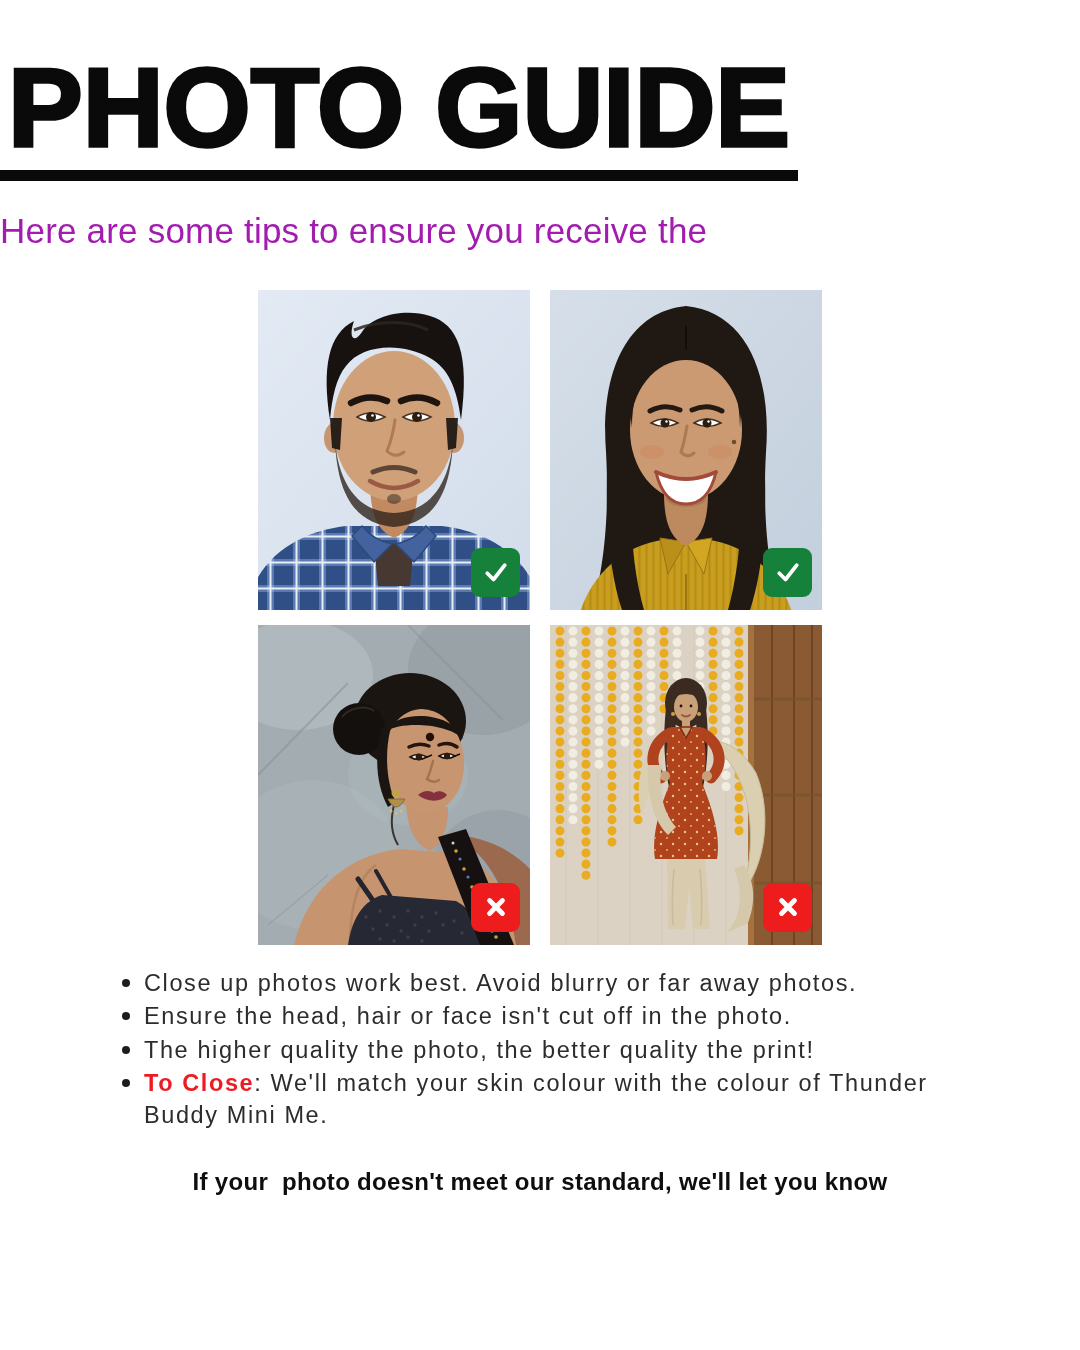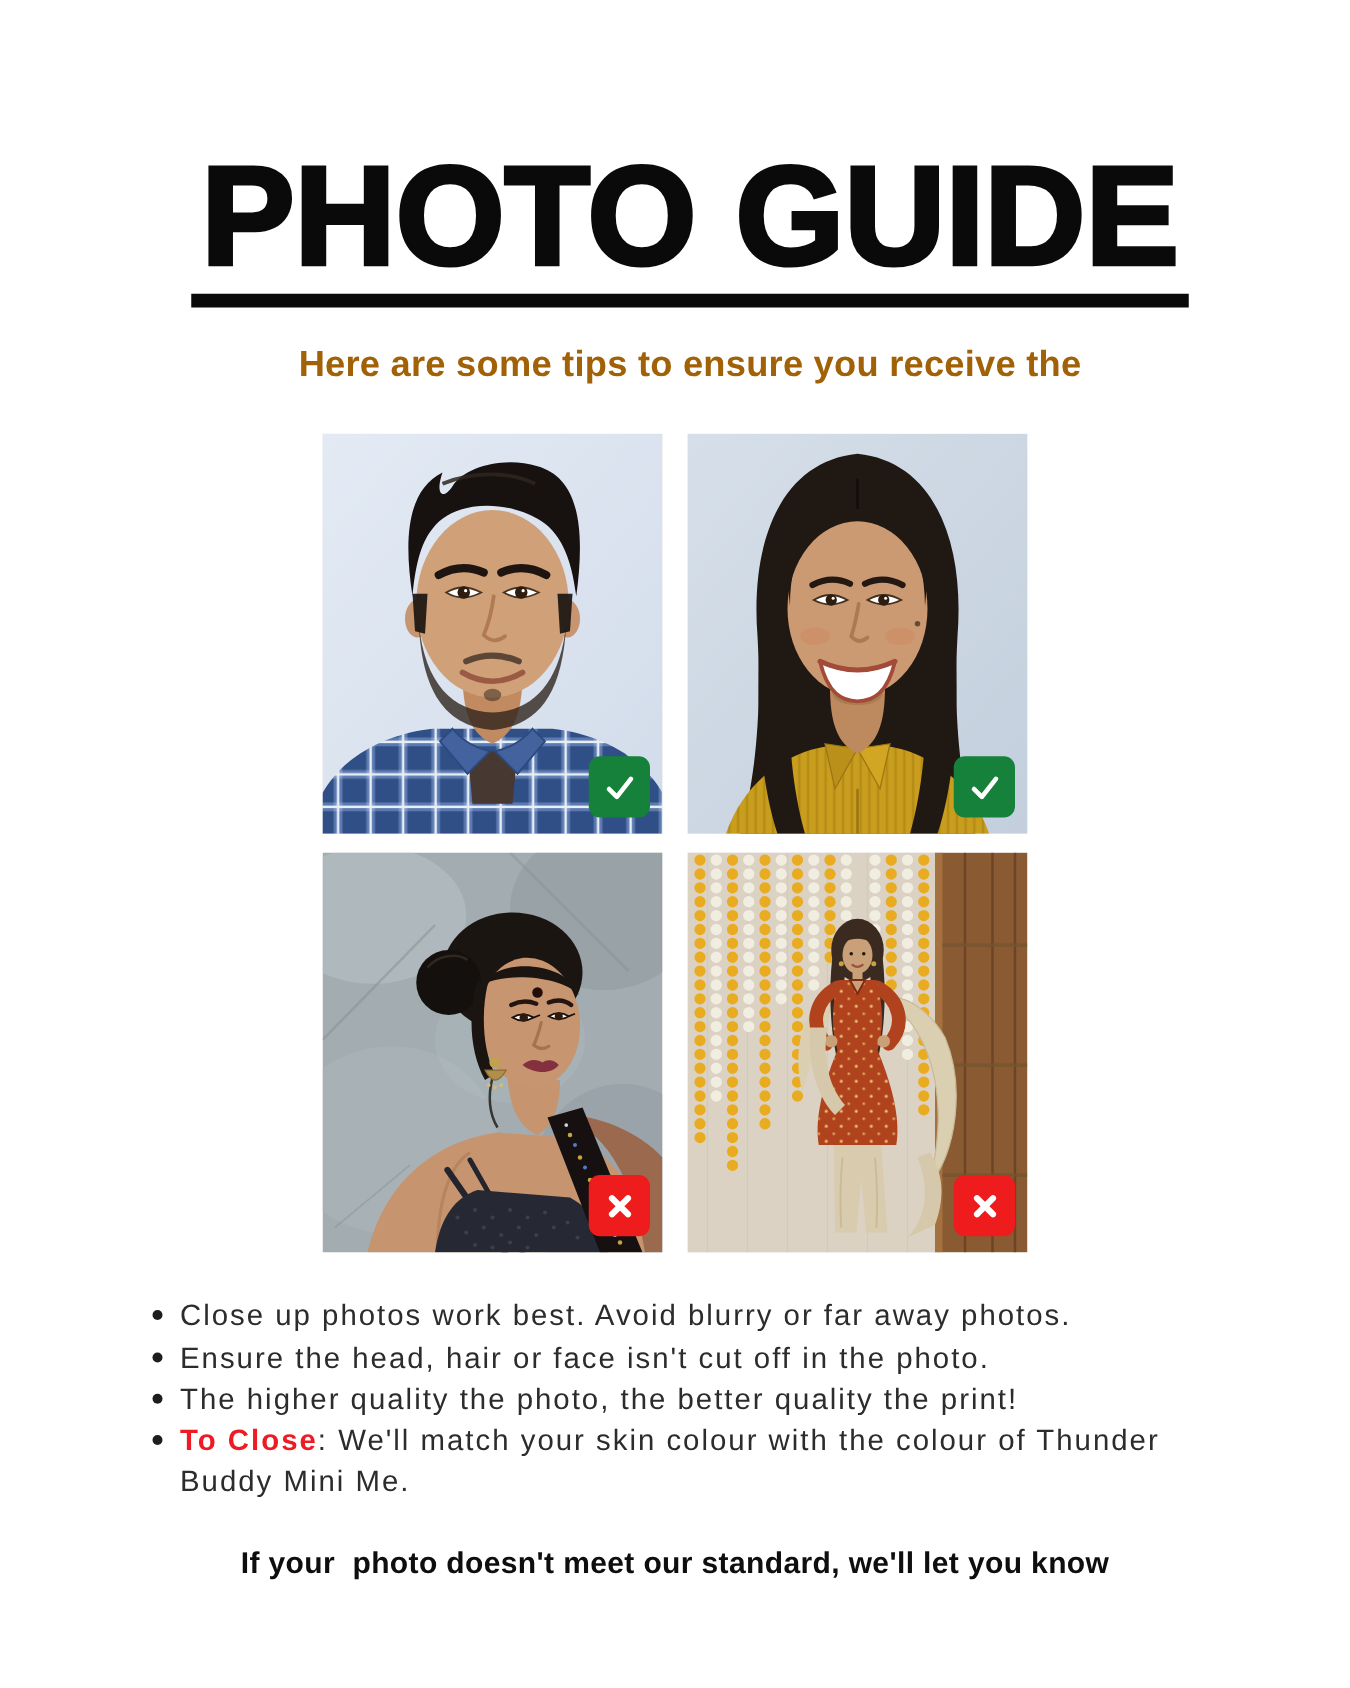--- a/index.html
+++ b/index.html
@@ -6,48 +6,48 @@
     --approved-badge:#16813A;
     --rejected-badge:#EE1C1C;
     --note-label:#ED1C24;
   }
   html,body{margin:0;padding:0;background:#ffffff;}
   .page{
     width:1080px;height:1350px;margin:0 auto;background:#ffffff;
     font-family:"Liberation Sans",sans-serif;position:relative;overflow:hidden;
   }
   
-  .header{text-align:center;padding-top:117px;margin-left:24px;}
+  .header{padding-top:52px;}
   .title{
     display:inline-block;margin:0;padding:0 8px 6px 8px;
     font-size:112px;line-height:1.0;font-weight:900;color:#0a0a0a;
     letter-spacing:0px;border-bottom:11px solid #0a0a0a;
     -webkit-text-stroke:3.5px #0a0a0a;
     font-family:"Liberation Sans","DejaVu Sans",sans-serif;
   }
   .subtitle{
-    margin-top:28px;font-size:29px;font-weight:700;color:#a16207;
+    margin-top:28px;font-size:35px;font-weight:400;color:#a21caf;
     line-height:1.28;letter-spacing:0.2px;
   }
   
   .photo-grid{
     width:564px;margin:36px auto 0 auto;
     display:grid;grid-template-columns:272px 272px;grid-auto-rows:320px;
     column-gap:20px;row-gap:15px;
   }
   .photo-card{position:relative;width:272px;height:320px;overflow:hidden;background:#e8e8e8;}
   .photo-card svg.illustration{display:block;width:272px;height:320px;}
   .badge{
     position:absolute;right:10px;bottom:13px;width:49px;height:49px;
     border-radius:9px;display:flex;align-items:center;justify-content:center;
   }
   .badge.good{background:var(--approved-badge);}
   .badge.bad{background:var(--rejected-badge);}
   
-  .tips{margin:34px 0 0 122px;width:860px;}
+  .tips{margin:22px 0 0 122px;width:860px;}
   .tip{
     display:flex;gap:14px;align-items:flex-start;
     font-size:23.5px;letter-spacing:1.6px;line-height:1.38;color:#2c2c2c;
   }
   .tip + .tip{margin-top:1px;}
   .bullet{flex:none;width:8px;height:8px;border-radius:50%;background:#1d1d1d;margin-top:12px;}
   .tip-text{display:inline;}
   .note-label{color:var(--note-label);font-weight:700;}
   
   .footer{

